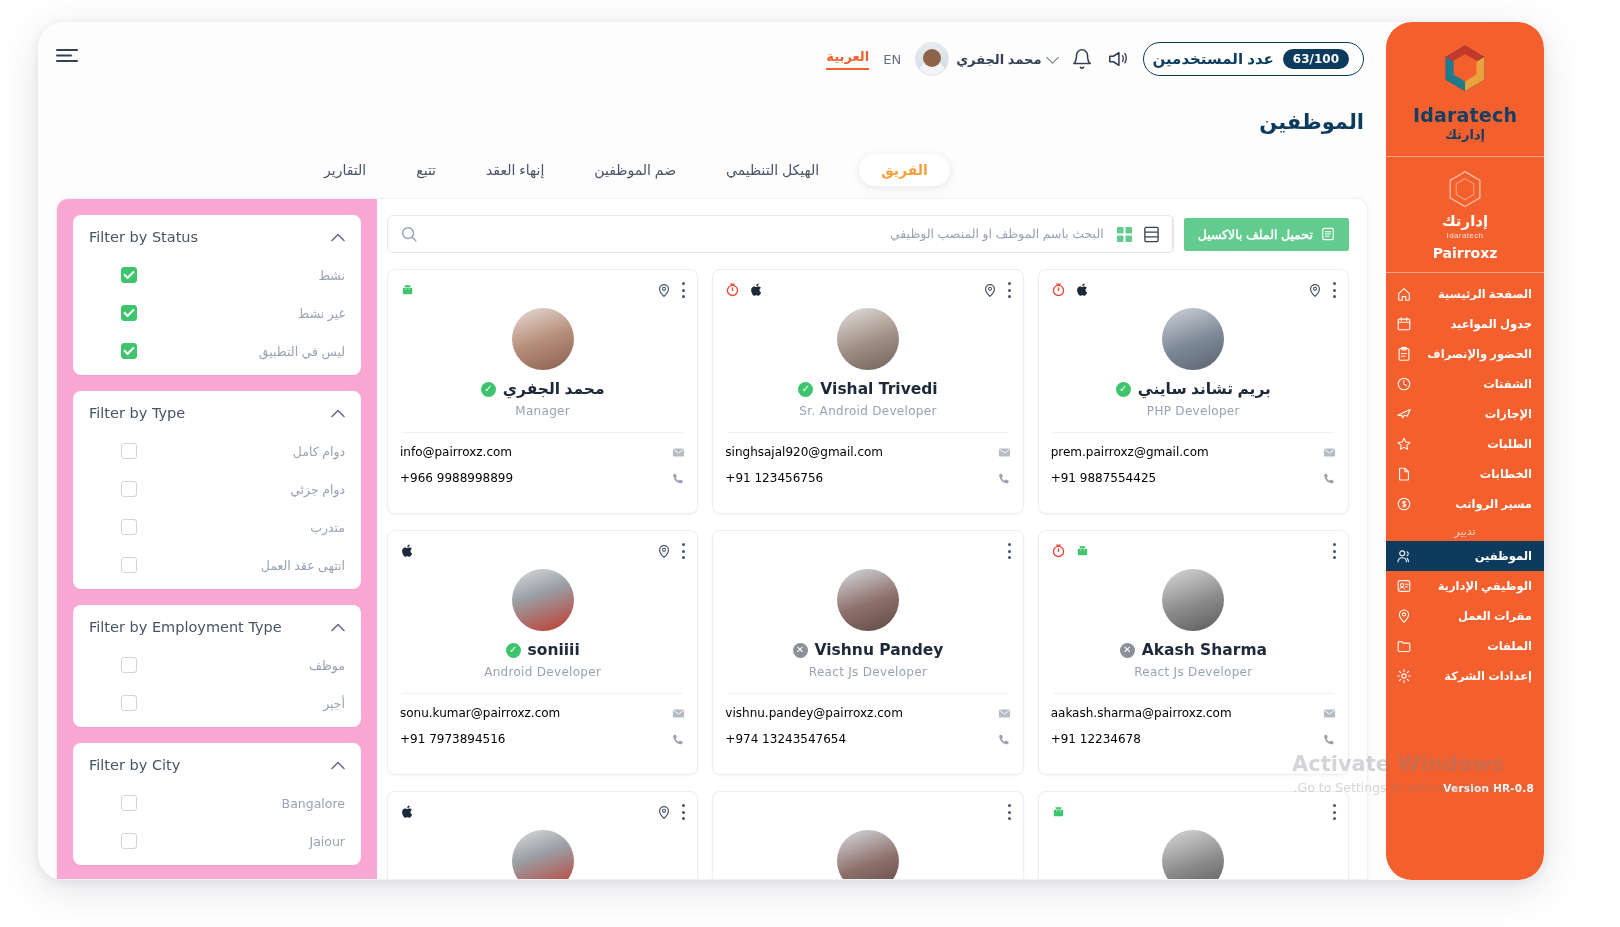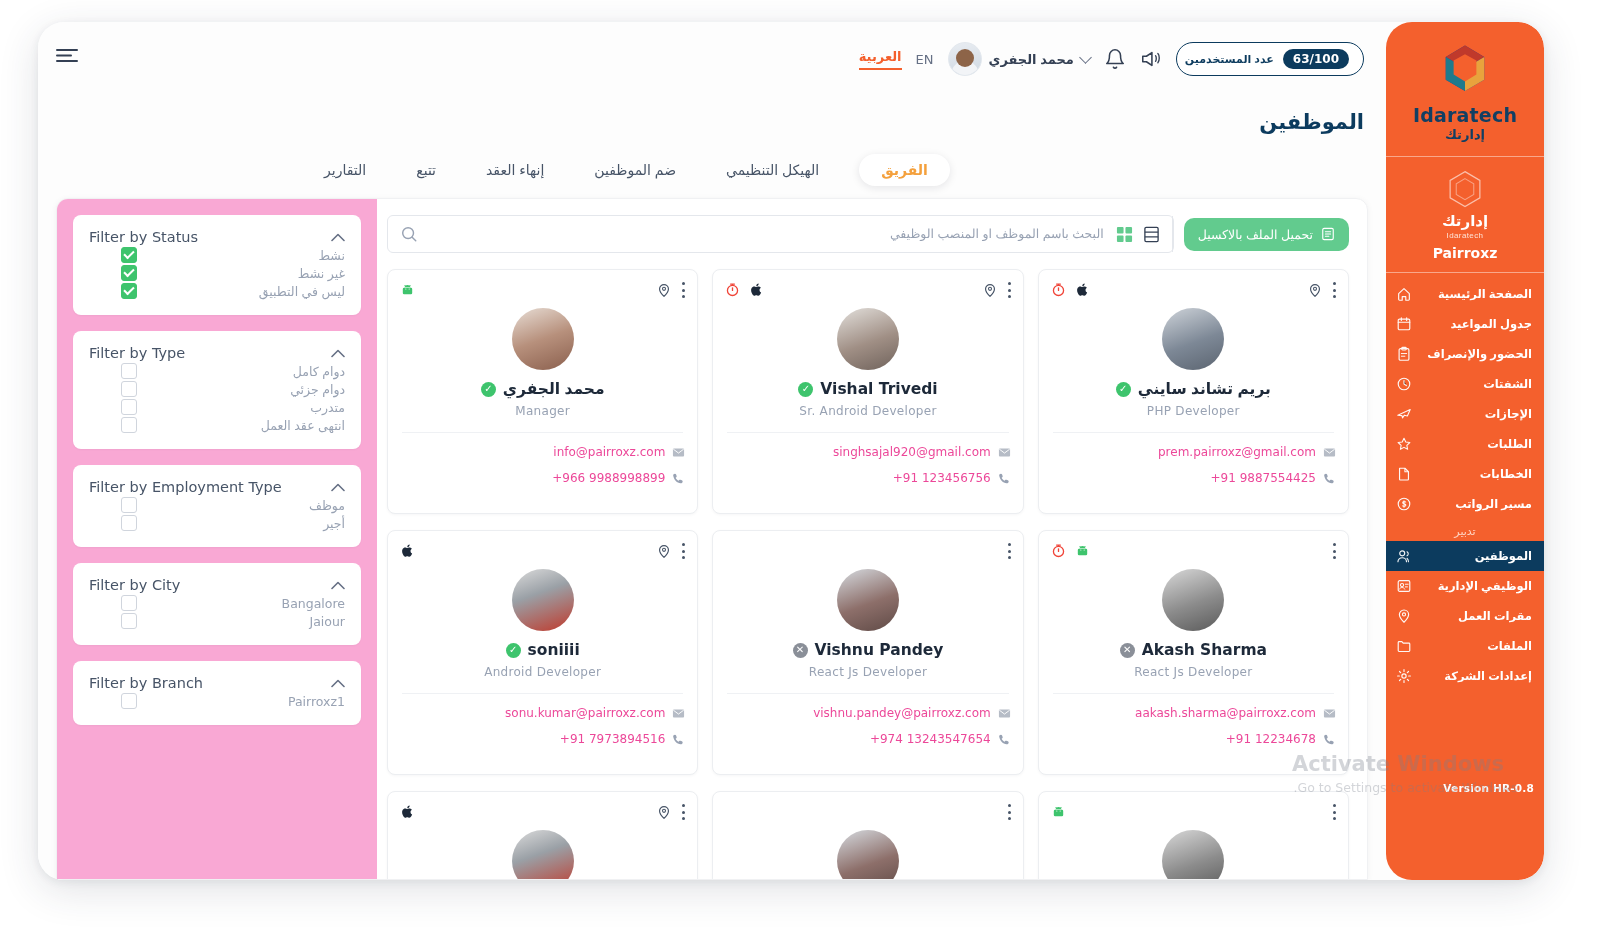--- a/index.html
+++ b/index.html
@@ -98,21 +98,21 @@
   .topbar-right {
     position: absolute; right: 22px; top: 20px;
     display: flex; align-items: center; gap: 14px; flex-direction: row-reverse;
   }
   .users-badge {
     display: flex; align-items: center; gap: 9px; flex-direction: row-reverse;
     border: 1.6px solid #0c3b5e; border-radius: 20px;
     padding: 6px 14px 6px 8px;
     background: #ffffff;
   }
-  .users-badge .lbl { color: #0c3b5e; font-size: 11px; font-weight: bold; }
+  .users-badge .lbl { color: #0c3b5e; font-size: 15px; font-weight: bold; }
   .users-badge .pill {
     background: #0c3b5e; color: #ffffff; font-size: 12px; font-weight: bold;
     border-radius: 12px; padding: 3px 10px; font-family:"DejaVu Sans",sans-serif;
   }
   .ico-btn { width: 22px; height: 22px; color:#344054; cursor:pointer; }
   .user-chip { display: flex; align-items: center; gap: 7px; flex-direction: row-reverse; }
   .avatar-top {
     width: 34px; height: 34px; border-radius: 50%;
     background: linear-gradient(170deg,#e9edf2 0%,#cfd8e2 100%);
     position: relative; overflow: hidden; border: 1px solid #e3e8ee;
@@ -162,22 +162,22 @@
     display: flex; flex-direction: row;
     overflow: hidden;
   }
 
   
   .cards-col { flex: 1; padding: 16px 18px 0 10px; overflow: hidden; }
 
   .toolbar { display: flex; align-items: center; gap: 10px; }
   .excel-btn {
     display: flex; align-items: center; gap: 8px; flex-direction: row-reverse;
-    background: #62cb8e; color: #ffffff; border: none; border-radius: 10px;
-    padding: 9px 14px; font-size: 12.5px; font-weight: normal; cursor: pointer;
+    background: #62cb8e; color: #ffffff; border: none; border-radius: 2px;
+    padding: 9px 14px; font-size: 12.5px; font-weight: bold; cursor: pointer;
     white-space: nowrap; font-family: "Liberation Sans", sans-serif;
   }
   .search-wrap {
     flex: 1; display: flex; align-items: center; flex-direction: row-reverse;
     border: 1px solid #e4e7ec; border-radius: 6px; height: 38px; background:#fff;
   }
   .search-wrap .mag { width: 18px; height: 18px; margin: 0 12px; color:#98a2b3; flex:0 0 18px;}
   .search-input {
     flex: 1; border: none; outline: none; height: 100%;
     font-size: 12.5px; color: #475467; text-align: right; background: transparent;
@@ -224,23 +224,23 @@
     color: #ffffff; font-size: 10px; font-weight: bold; line-height: 1;
   }
   .status-dot.active { background: #3ec46d; }
   .status-dot.inactive { background: #8a8f98; }
   .emp-role {
     text-align: center; font-size: 12px; color: #98a2b3; margin-top: 6px;
     letter-spacing: .3px; font-family:"DejaVu Sans",sans-serif;
   }
   .card-div { height: 1px; background: #eff1f4; margin: 14px 2px 12px; }
   .emp-line {
-    display: flex; align-items: center; justify-content: flex-start; gap: 7px;
+    display: flex; align-items: center; justify-content: space-between; gap: 7px;
     flex-direction: row-reverse; margin-bottom: 12px;
-    font-size: 12px; color: #ec4899; font-family:"DejaVu Sans",sans-serif;
+    font-size: 12px; color: #000000; font-family:"DejaVu Sans",sans-serif;
     direction: ltr;
   }
   .emp-line .gico { width: 13px; height: 13px; color:#98a2b3; flex:0 0 13px;}
 
   
   .filters-col {
     width: 320px; flex: 0 0 320px;
     background: #f9a8d4;
     padding: 16px 16px 0;
     overflow: hidden;
@@ -254,21 +254,21 @@
     display: flex; align-items: center; justify-content: space-between;
     flex-direction: row-reverse;
   }
   .filter-title {
     font-size: 14.5px; color: #475467; direction: ltr;
     font-family: "DejaVu Sans", sans-serif;
   }
   .chev { width: 14px; height: 9px; cursor: pointer; }
   .filter-opt {
     display: flex; align-items: center; justify-content: flex-start;
-    flex-direction: row-reverse; gap: 0; margin-top: 2px; padding-left: 32px;
+    flex-direction: row-reverse; gap: 0; margin-top: 22px; padding-left: 32px;
   }
   .filter-opt .oplabel { font-size: 12.5px; color: #98a2b3; flex: 1; text-align: right; }
   .filter-opt .oplabel.ltr { direction: ltr; text-align: right; font-family:"DejaVu Sans",sans-serif;}
   .cb {
     width: 16px; height: 16px; border-radius: 3px; flex: 0 0 16px;
     border: 1.3px solid #d0d5dd; background: #ffffff;
     display: inline-flex; align-items: center; justify-content: center;
   }
   .cb.checked { background: #3ec46d; border-color: #3ec46d; }
   .cb.checked::after {

